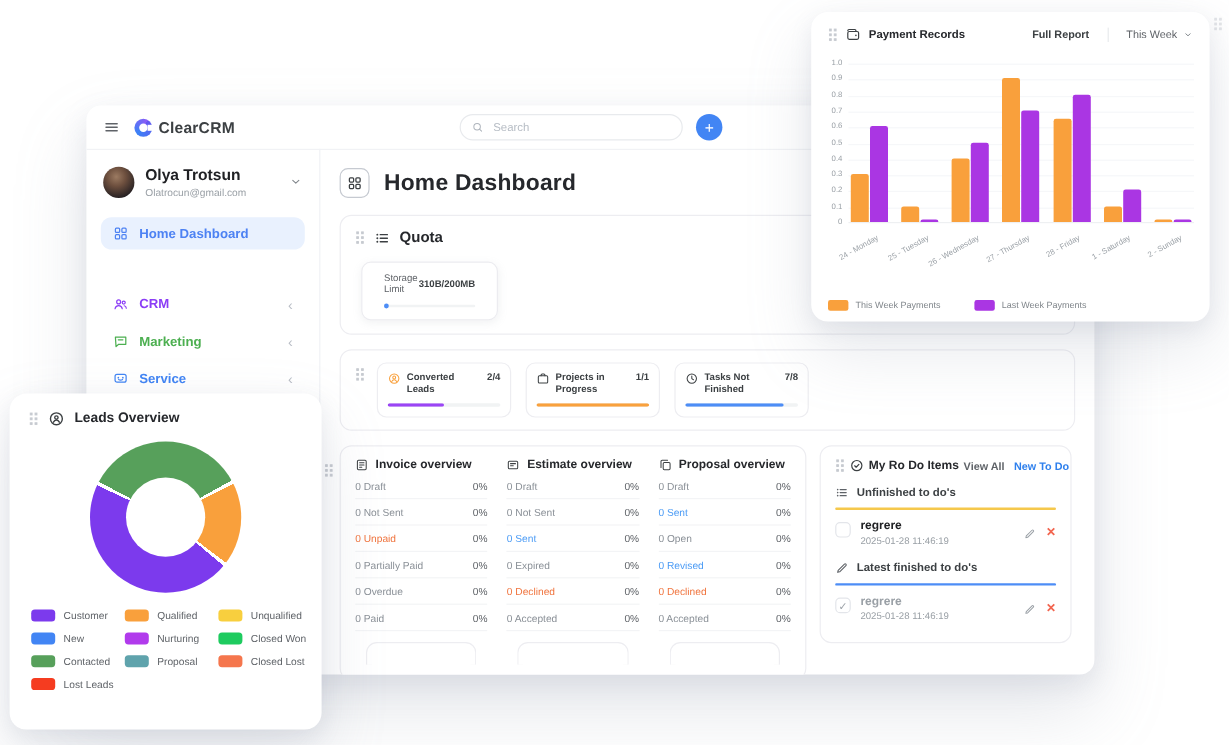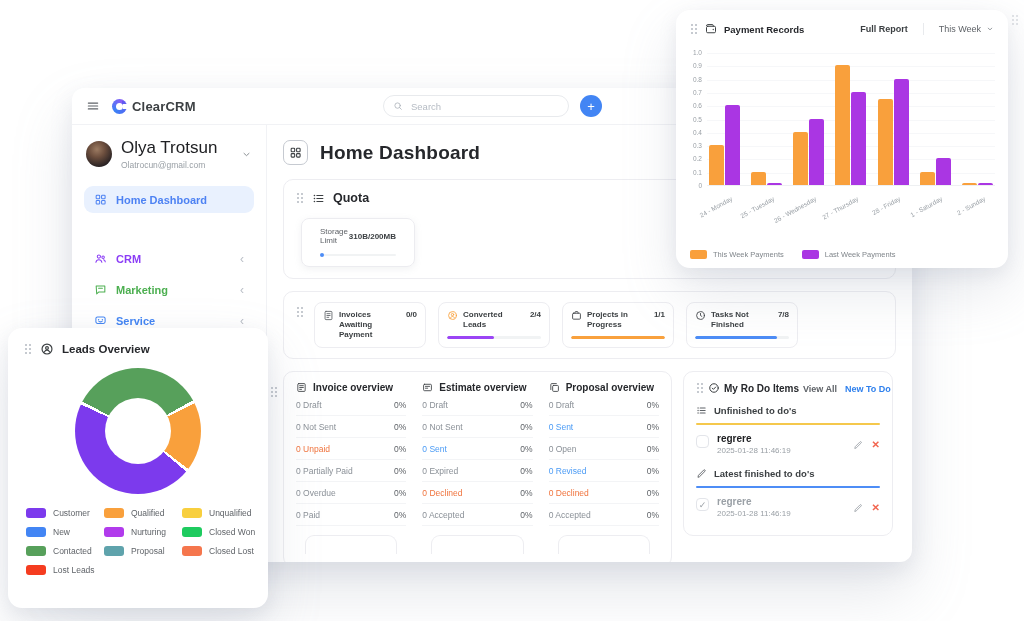--- a/index.html
+++ b/index.html
@@ -22,21 +22,21 @@
   .logo-text{font-size:13px;font-weight:700;color:#3c4043;letter-spacing:.2px}
   .search{position:absolute;left:311px;top:7px;width:186px;height:22px;border:1px solid #e8eaed;border-radius:12px;display:flex;align-items:center;gap:6px;padding:0 9px;box-sizing:border-box}
   .s-icon{width:10px;height:10px;color:#aeb4bc}
   .search input{border:none;outline:none;background:transparent;font-family:inherit;font-size:9.5px;color:#5f6368;width:100%}
   .search input::placeholder{color:#b6bcc4}
   .add-btn{position:absolute;left:508px;top:7px;width:22px;height:22px;border-radius:50%;background:#4285f4;color:#fff;display:flex;align-items:center;justify-content:center;font-size:13px;font-weight:400;line-height:1}
   .sidebar{position:absolute;left:0;top:36px;width:195px;bottom:0;border-right:1px solid #f1f2f5;padding:12px 12px 0;box-sizing:border-box}
   .user-row{display:flex;align-items:center;gap:9px;padding:2px 2px 16px}
   .avatar{width:26px;height:26px;border-radius:50%;flex:none;background:radial-gradient(circle at 42% 32%,#9c7b62 0%,#6d4f3e 34%,#241f22 78%)}
   .user-meta{display:flex;flex-direction:column;gap:2px;min-width:0}
-  .user-name{font-size:17px;font-weight:400;color:#202124}
+  .user-name{font-size:13px;font-weight:700;color:#202124}
   .user-email{font-size:8.5px;color:#9aa0a6}
   .chev-down{margin-left:auto;width:11px;height:11px;color:#80868b}
   .menu{display:flex;flex-direction:column;gap:4px}
   .side-item{display:flex;align-items:center;gap:9px;height:27px;padding:0 10px;border-radius:9px;font-size:11px;font-weight:700;cursor:pointer}
   .side-item.active{background:#e9f1fe}
   .side-item .icn{width:13px;height:13px}
   .side-item .chev{margin-left:auto;color:#b9bec6;font-size:12px;font-weight:400;line-height:1}
   .content{position:absolute;left:195px;top:36px;right:0;bottom:0;padding:14px 16px 0;box-sizing:border-box}
   .page-head{display:flex;align-items:center;gap:12px;margin:2px 0 14px}
   .page-head-icon{width:25px;height:25px;border:1.6px solid #c6cad1;border-radius:7px;color:#3c4043;display:flex;align-items:center;justify-content:center;box-sizing:border-box}
@@ -104,21 +104,21 @@
   .range-select{display:flex;align-items:center;gap:5px;font-size:9px;color:#5f6368;cursor:pointer}
   .chev-sm{width:8px;height:8px;color:#80868b}
   .chart-wrap{position:relative;height:182px;margin-top:8px}
   .grid-line{position:absolute;left:31px;right:13px;height:1px;background:#f6f7f9}
   .ytick{position:absolute;left:0;width:26px;text-align:right;font-size:6.5px;color:#9aa0a6}
   .bars{position:absolute;left:31px;right:13px;top:10px;height:133px;display:flex;align-items:flex-end;justify-content:space-between;padding:0 2px;border-bottom:1px solid #eef0f2;box-sizing:border-box}
   .bar-group{display:flex;align-items:flex-end;gap:1px}
   .bar{width:15px;border-radius:2px 2px 0 0}
   .xlabels{position:absolute;left:31px;right:13px;top:146px;height:34px}
   .xlab{position:absolute;top:6px;width:62px;text-align:right;font-size:6.5px;color:#9aa0a6;transform:rotate(-29deg);transform-origin:100% 0;white-space:nowrap}
-  .pay-legend{position:absolute;left:14px;bottom:9px;display:flex;gap:18px;align-items:flex-end;font-size:7.5px;color:#80868b}
+  .pay-legend{position:absolute;left:14px;bottom:9px;display:flex;gap:28px;align-items:flex-end;font-size:7.5px;color:#80868b}
   .pl-item{display:flex;align-items:center;gap:6px}
   .sw{width:17px;height:9px;border-radius:2px;flex:none}
 
   #leads-panel{left:8px;top:328px;width:260px;height:280px}
   .leads-head{display:flex;align-items:center;gap:8px;padding:14px 16px 0}
   .leads-icon{width:14px;height:14px;color:#3c4043}
   .leads-title{font-size:11.5px;font-weight:700;color:#26282c}
   .donut{width:126px;height:126px;border-radius:50%;margin:12px auto 12px;position:relative}
   .donut::after{content:"";position:absolute;inset:30px;background:#fff;border-radius:50%}
   .leads-legend{display:grid;grid-template-columns:1fr 1fr 1fr;row-gap:9px;column-gap:4px;padding:2px 12px 0 18px}
@@ -255,35 +255,20 @@
         </div>
         <div class="storage-track">
             <span class="storage-fill"></span>
           </div>
       </div>
     </div>
 
     <div class="section stats-sec">
       <span class="dots"></span>
       <div class="stats-cards">
-          <div class="stat-card">
-            <div class="stat-top">
-              <span class="icn " style="color: rgb(95, 99, 104);">
-                <svg viewBox="0 0 24 24" fill="none" stroke="currentColor" stroke-width="1.9" stroke-linecap="round" stroke-linejoin="round">
-                  <rect x="4.5" y="3" width="15" height="18" rx="2"></rect>
-                  <path d="M8.5 8h7M8.5 12h7M8.5 16h4"></path>
-                </svg>
-              </span>
-              <span>Invoices Awaiting Payment</span>
-              <span class="stat-value">0/0</span>
-            </div>
-            <div class="stat-track">
-              <div class="stat-fill" style="width: 0%; background: rgb(232, 234, 237);"></div>
-            </div>
-          </div>
           <div class="stat-card">
             <div class="stat-top">
               <span class="icn " style="color: rgb(249, 161, 61);">
                 <svg viewBox="0 0 24 24" fill="none" stroke="currentColor" stroke-width="1.9" stroke-linecap="round" stroke-linejoin="round">
                   <circle cx="12" cy="12" r="8.5"></circle>
                   <circle cx="12" cy="10" r="2.6"></circle>
                   <path d="M7.5 17.5c1-2.2 2.6-3.3 4.5-3.3s3.5 1.1 4.5 3.3"></path>
                 </svg>
               </span>
               <span>Converted Leads</span>

